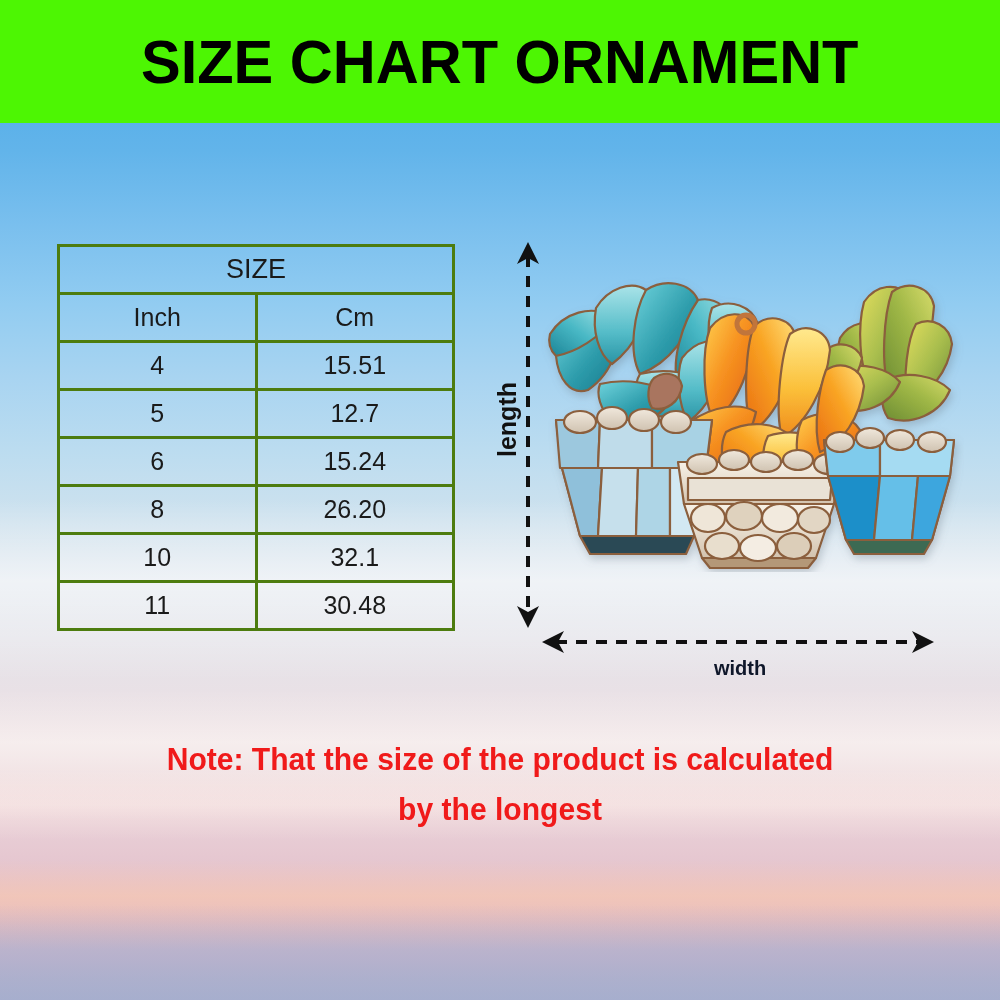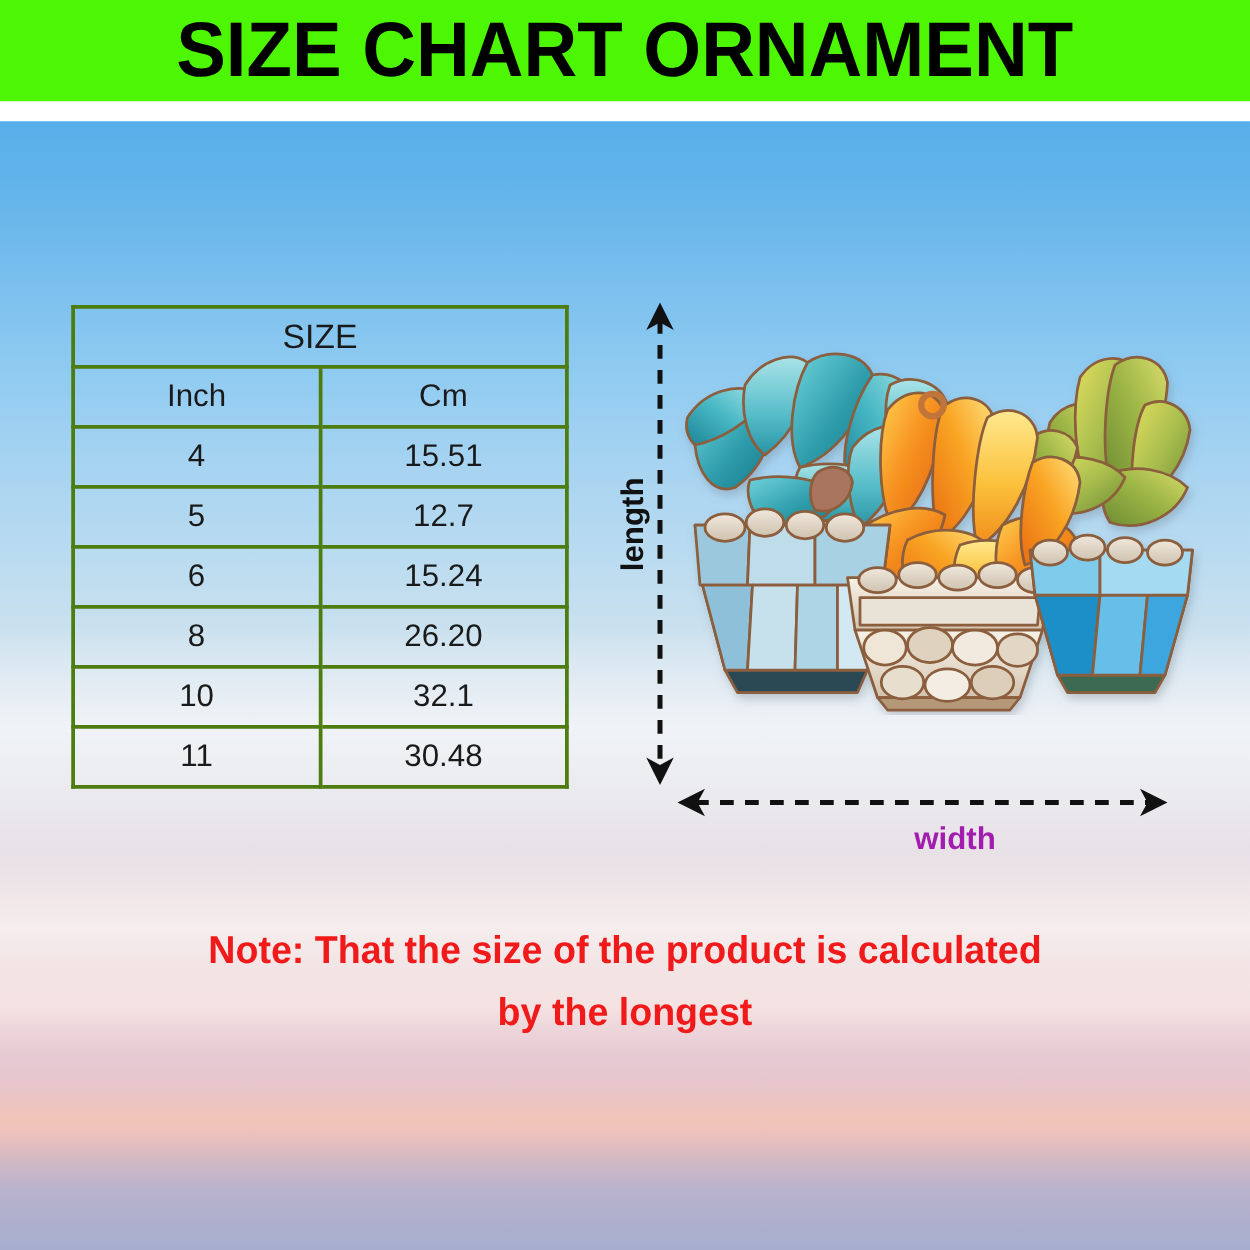--- a/index.html
+++ b/index.html
@@ -74,21 +74,21 @@
   }
   .cb5 {
     top: 770px; height: 70px;
     background: linear-gradient(180deg, rgba(255,255,255,0) 0%, rgba(255,238,232,0.45) 50%, rgba(255,255,255,0) 100%);
   }
 
   
   .banner {
     position: absolute;
     left: 0; top: 0;
-    width: 1000px; height: 81px;
+    width: 1000px; height: 123px;
     background: #4DF603;
     display: flex;
     align-items: center;
     justify-content: center;
   }
   .banner-title {
     font-size: 62px;
     font-weight: bold;
     color: #000000;
     letter-spacing: 0px;
@@ -141,27 +141,27 @@
     top: 405px;
     width: 90px;
     text-align: center;
     font-size: 25px;
     font-weight: bold;
     color: #111111;
     transform: rotate(-90deg);
   }
   .label-width {
     position: absolute;
-    left: 624px;
+    left: 600px;
     top: 657px;
     width: 280px;
     text-align: center;
-    font-size: 25px;
+    font-size: 20px;
     font-weight: bold;
-    color: #a21caf;
+    color: #0f172a;
   }
 
   
   .product {
     position: absolute;
     left: 540px;
     top: 272px;
     width: 424px;
     height: 300px;
   }

